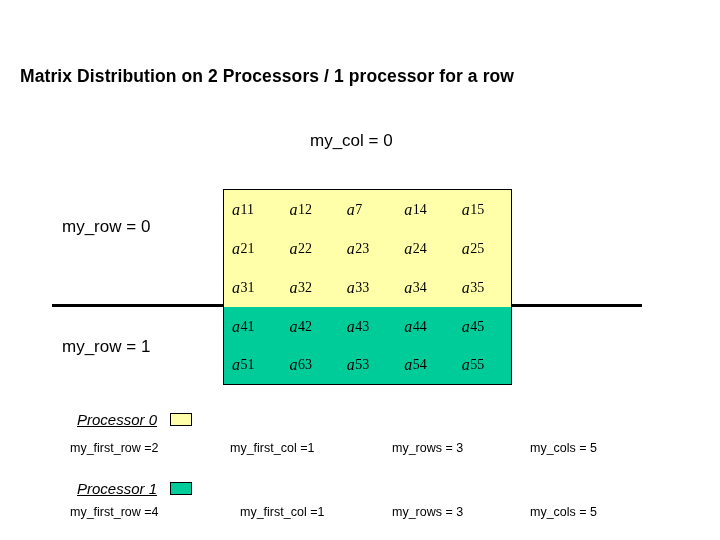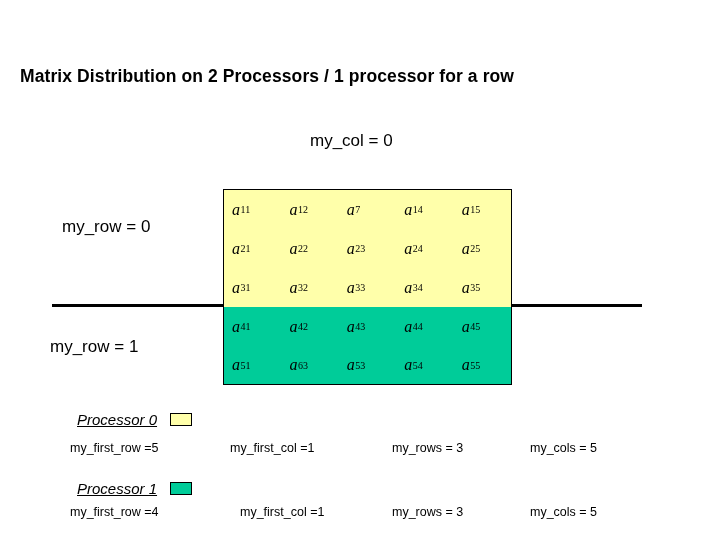--- a/index.html
+++ b/index.html
@@ -34,21 +34,21 @@
   }
   .row-label-0 {
     position: absolute;
     left: 62px;
     top: 217px;
     font-size: 17px;
     white-space: nowrap;
   }
   .row-label-1 {
     position: absolute;
-    left: 50px;
+    left: 62px;
     top: 337px;
     font-size: 17px;
     white-space: nowrap;
   }
   
   .divider {
     position: absolute;
     left: 52px;
     top: 304px;
     width: 590px;
@@ -74,21 +74,21 @@
     display: flex;
     align-items: center;
     justify-content: flex-start;
     padding-left: 8px;
     box-sizing: border-box;
     font-size: 16px;
     font-style: italic;
     font-family: "Liberation Serif", serif;
   }
   .mcell .sub {
-    font-size: 10px;
+    font-size: 14px;
     font-style: normal;
     vertical-align: -2px;
     font-family: "Liberation Serif", serif;
     padding-left: 0.5px;
   }
   .band-yellow { background: #ffffaa; }
   .band-green  { background: #00cc99; }
 
   
   .legend-block { position: absolute; }
@@ -243,21 +243,21 @@
         <span>a</span>
         <span class="sub">55</span>
       </div>
     </div>
   </div>
 
 <div class="legend-block" style="left:70px; top:410px;">
   <span class="legend-title">Processor 0</span>
   <span class="swatch yellow"></span>
 </div>
-<div class="params p1" style="top:441px;">my_first_row =5</div>
+<div class="params p1" style="top:441px;">my_first_row =2</div>
 <div class="params p2" style="top:441px;">my_first_col =1</div>
 <div class="params p3" style="top:441px;">my_rows = 3</div>
 <div class="params p4" style="top:441px;">my_cols = 5</div>
 
 <div class="legend-block" style="left:70px; top:479px;">
   <span class="legend-title">Processor 1</span>
   <span class="swatch green"></span>
 </div>
 <div class="params p1" style="top:505px;">my_first_row =4</div>
 <div class="params" style="left:240px; top:505px;">my_first_col =1</div>

